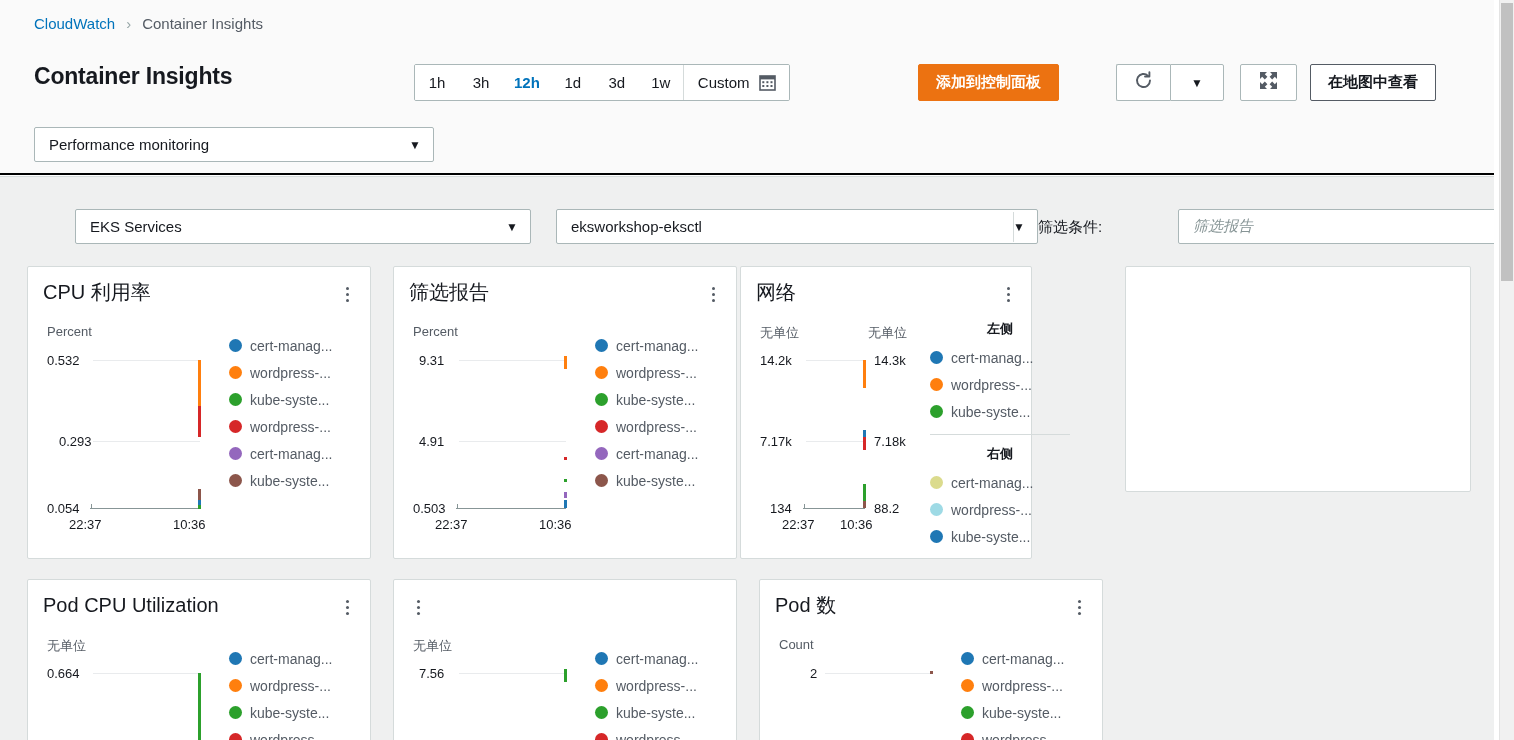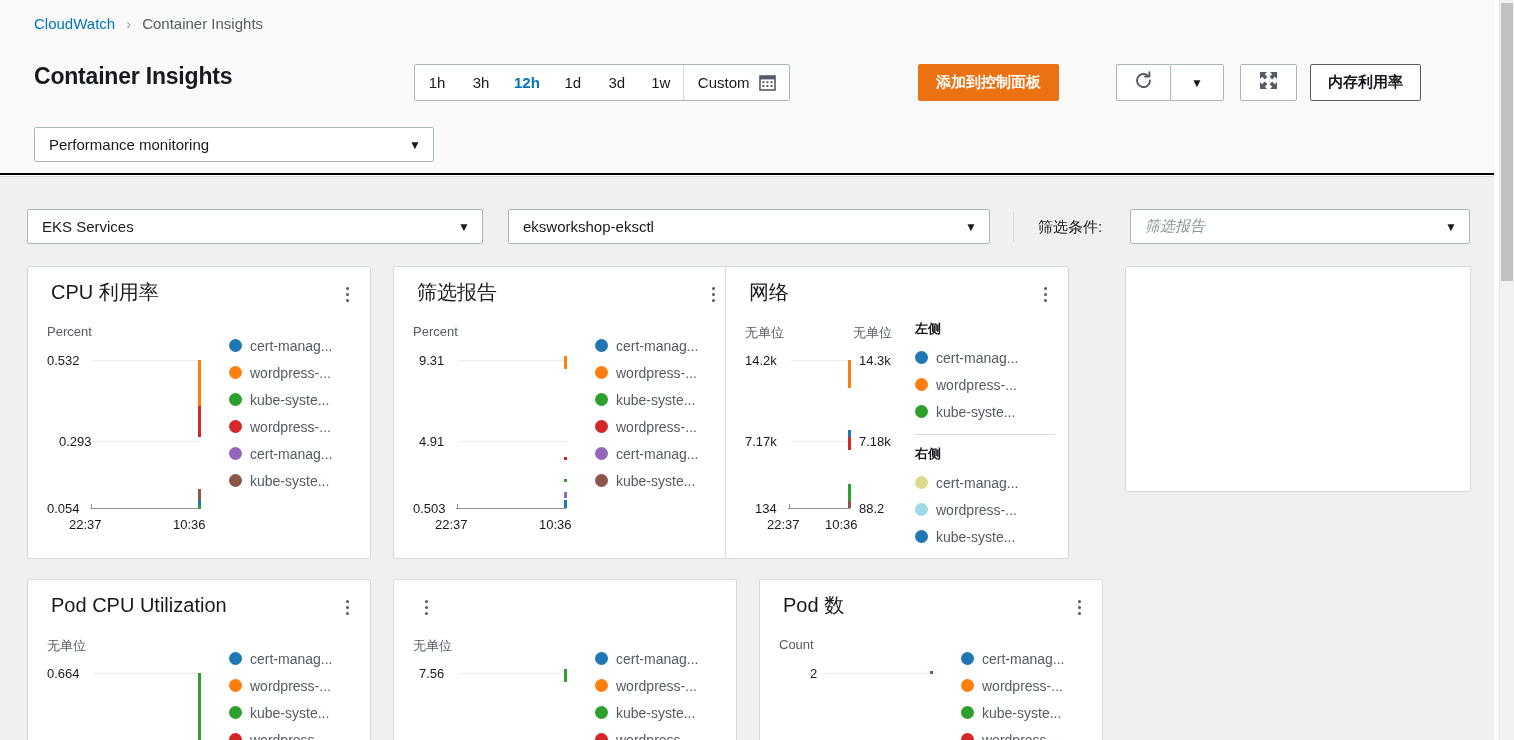--- a/index.html
+++ b/index.html
@@ -105,21 +105,21 @@
     position: absolute; left: 0; top: 176px; width: 1494px; height: 564px;
     background: #eff0f0;
     border-top: 1px solid #d5dbdb;
   }
 
   .filter-row { position: absolute; left: 0; top: 0; width: 100%; height: 72px; }
   .sel {
     position: absolute; top: 32px; height: 35px;
     background: #fff; border: 1px solid #aab7b8; border-radius: 2px;
     display: flex; align-items: center; justify-content: space-between;
-    padding: 0 12px 0 14px; font-size: 15px; cursor: pointer;
+    padding: 0 12px 0 14px; font-size: 15px; cursor: pointer; margin-left: 48px;
   }
   #sel-service { left: 27px; width: 456px; }
   #sel-cluster { left: 508px; width: 482px; }
   .filter-divider {
     position: absolute; left: 1013px; top: 35px;
     width: 1px; height: 30px; background: #d5dbdb;
   }
   .filter-label {
     position: absolute; left: 1038px; top: 41px;
     font-size: 15px; color: #16191f;
@@ -134,21 +134,20 @@
   .grid { position: absolute; left: 0; top: 72px; width: 100%; }
   .card {
     position: absolute;
     background: #fff;
     border: 1px solid #d5dbdb;
     border-radius: 2px;
   }
   .card-head {
     display: flex; align-items: flex-end; justify-content: space-between;
     padding: 13px 14px 0 15px;
-    margin-left: 8px;
   }
   .card-title { font-size: 20px; color: #16191f; font-weight: normal; line-height: 1.2; }
   .kebab {
     width: 18px; height: 20px; display: flex; flex-direction: column;
     align-items: center; justify-content: center; gap: 3px;
     cursor: pointer; margin-top: 4px;
   }
   .kebab i { width: 3px; height: 3px; background: #545b64; border-radius: 50%; display: block; }
 
   .chart-area { position: relative; padding: 0; }
@@ -264,21 +263,21 @@
       <span>
         <svg width="19" height="19" viewBox="0 0 19 19" fill="#545b64">
           <path d="M1 1h7L5.8 3.2 8.4 5.8 5.8 8.4 3.2 5.8 1 8z"></path>
           <path d="M18 1h-7l2.2 2.2-2.6 2.6 2.6 2.6 2.6-2.6L18 8z"></path>
           <path d="M1 18h7l-2.2-2.2 2.6-2.6-2.6-2.6-2.6 2.6L1 11z"></path>
           <path d="M18 18h-7l2.2-2.2-2.6-2.6 2.6-2.6 2.6 2.6L18 11z"></path>
         </svg>
       </span>
     </div>
 
-    <div class="btn-map">内存利用率</div>
+    <div class="btn-map">在地图中查看</div>
 
     <div class="select-dash">
       <span>Performance monitoring</span>
       <span class="caret">▼</span>
     </div>
   </div>
 
   <div class="body-zone">
 
     <div class="filter-row">
@@ -403,21 +402,21 @@
               <span class="legend-tx">cert-manag...</span>
             </div>
             <div class="legend-item">
               <span class="legend-sw" style="background:#8c564b;"></span>
               <span class="legend-tx">kube-syste...</span>
             </div>
           </div>
         </div>
       </div>
 
-      <div class="card" style="left:725px; top:17px; width:344px; height:293px;">
+      <div class="card" style="left:740px; top:17px; width:292px; height:293px;">
         <div class="card-head">
           <div class="card-title">网络</div>
           <div class="kebab">
               <i></i>
               <i></i>
               <i></i>
             </div>
         </div>
         <div class="chart-area" style="height:240px;">
           <div class="unit-label" style="left:19px; top:20px;">无单位</div>
@@ -433,21 +432,21 @@
           <div class="axisline" style="left:62px; top:204px; width:62px;"></div>
           <div class="tick" style="left:63px; top:200px; height:5px;"></div>
           <div class="spike" style="left:122px; top:56px; height:28px; background:#ff7f0e;"></div>
           <div class="spike" style="left:122px; top:126px; height:12px; background:#1f77b4;"></div>
           <div class="spike" style="left:122px; top:133px; height:13px; background:#d62728;"></div>
           <div class="spike" style="left:122px; top:180px; height:17px; background:#2ca02c;"></div>
           <div class="spike" style="left:122px; top:197px; height:7px; background:#8c564b;"></div>
           <div class="xlab" style="left:41px; top:213px;">22:37</div>
           <div class="xlab" style="left:99px; top:213px;">10:36</div>
 
-          <div class="legend" style="left:189px; top:16px; width:140px;">
+          <div class="legend" style="left:189px; top:16px; width:140px;text-align:center;">
             <div class="legend-group-title">左侧</div>
             <div class="legend-item">
               <span class="legend-sw" style="background:#1f77b4;"></span>
               <span class="legend-tx">cert-manag...</span>
             </div>
             <div class="legend-item">
               <span class="legend-sw" style="background:#ff7f0e;"></span>
               <span class="legend-tx">wordpress-...</span>
             </div>
             <div class="legend-item">

